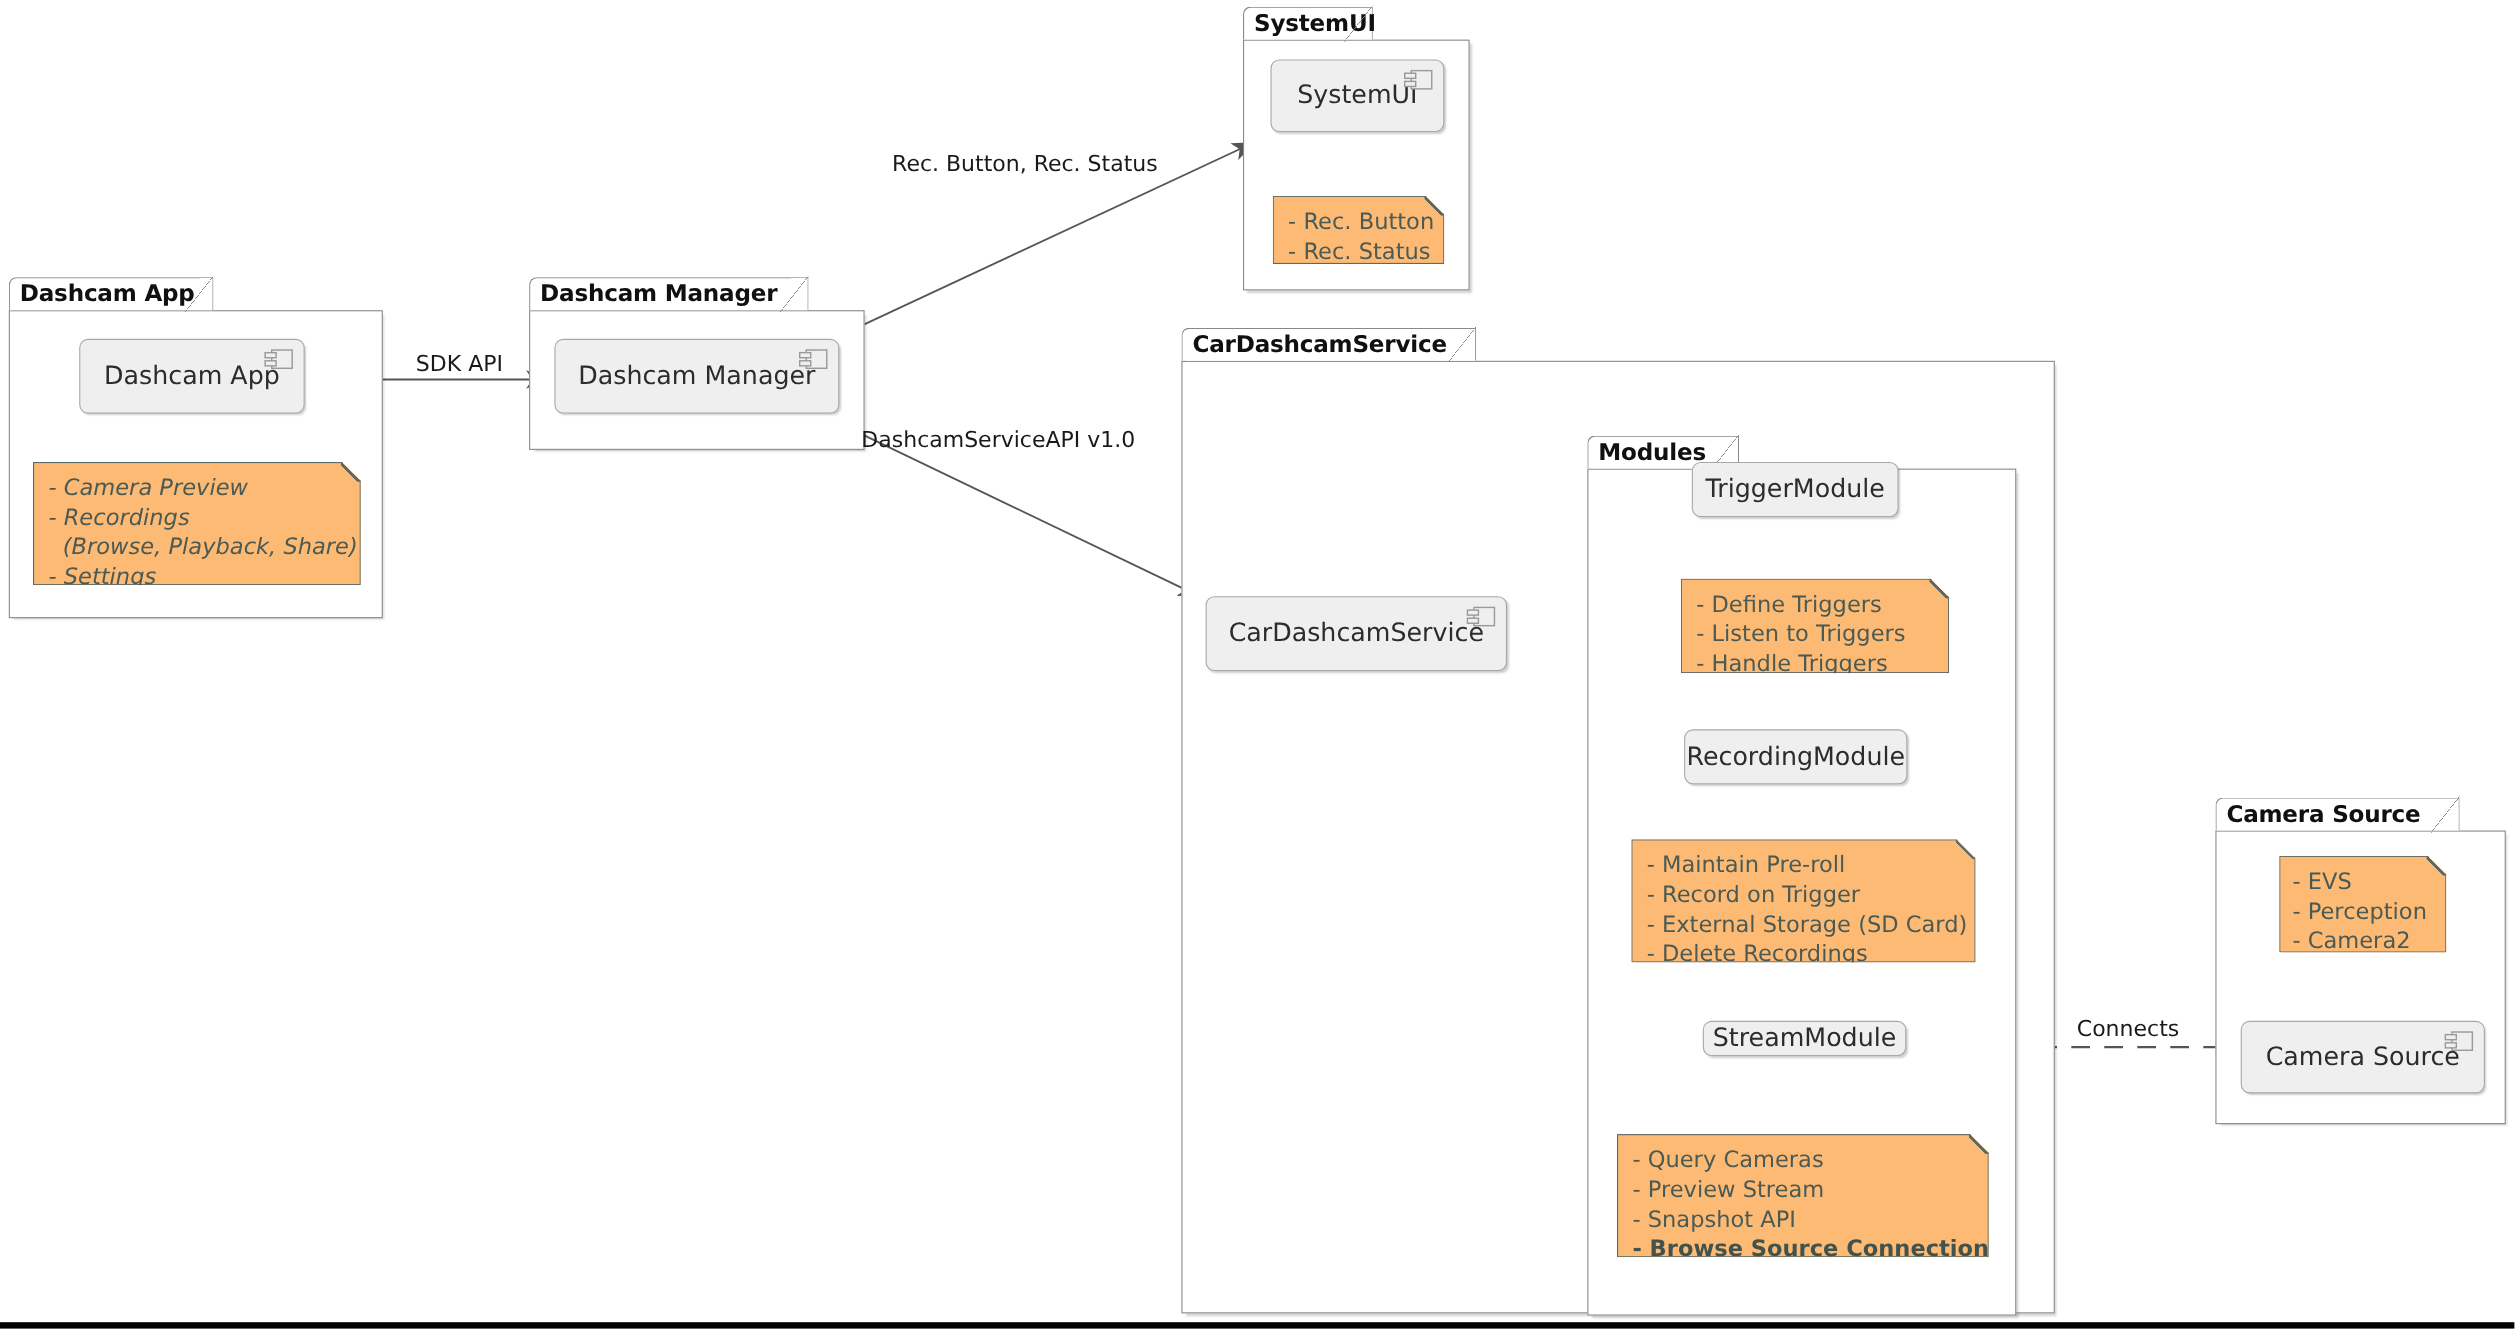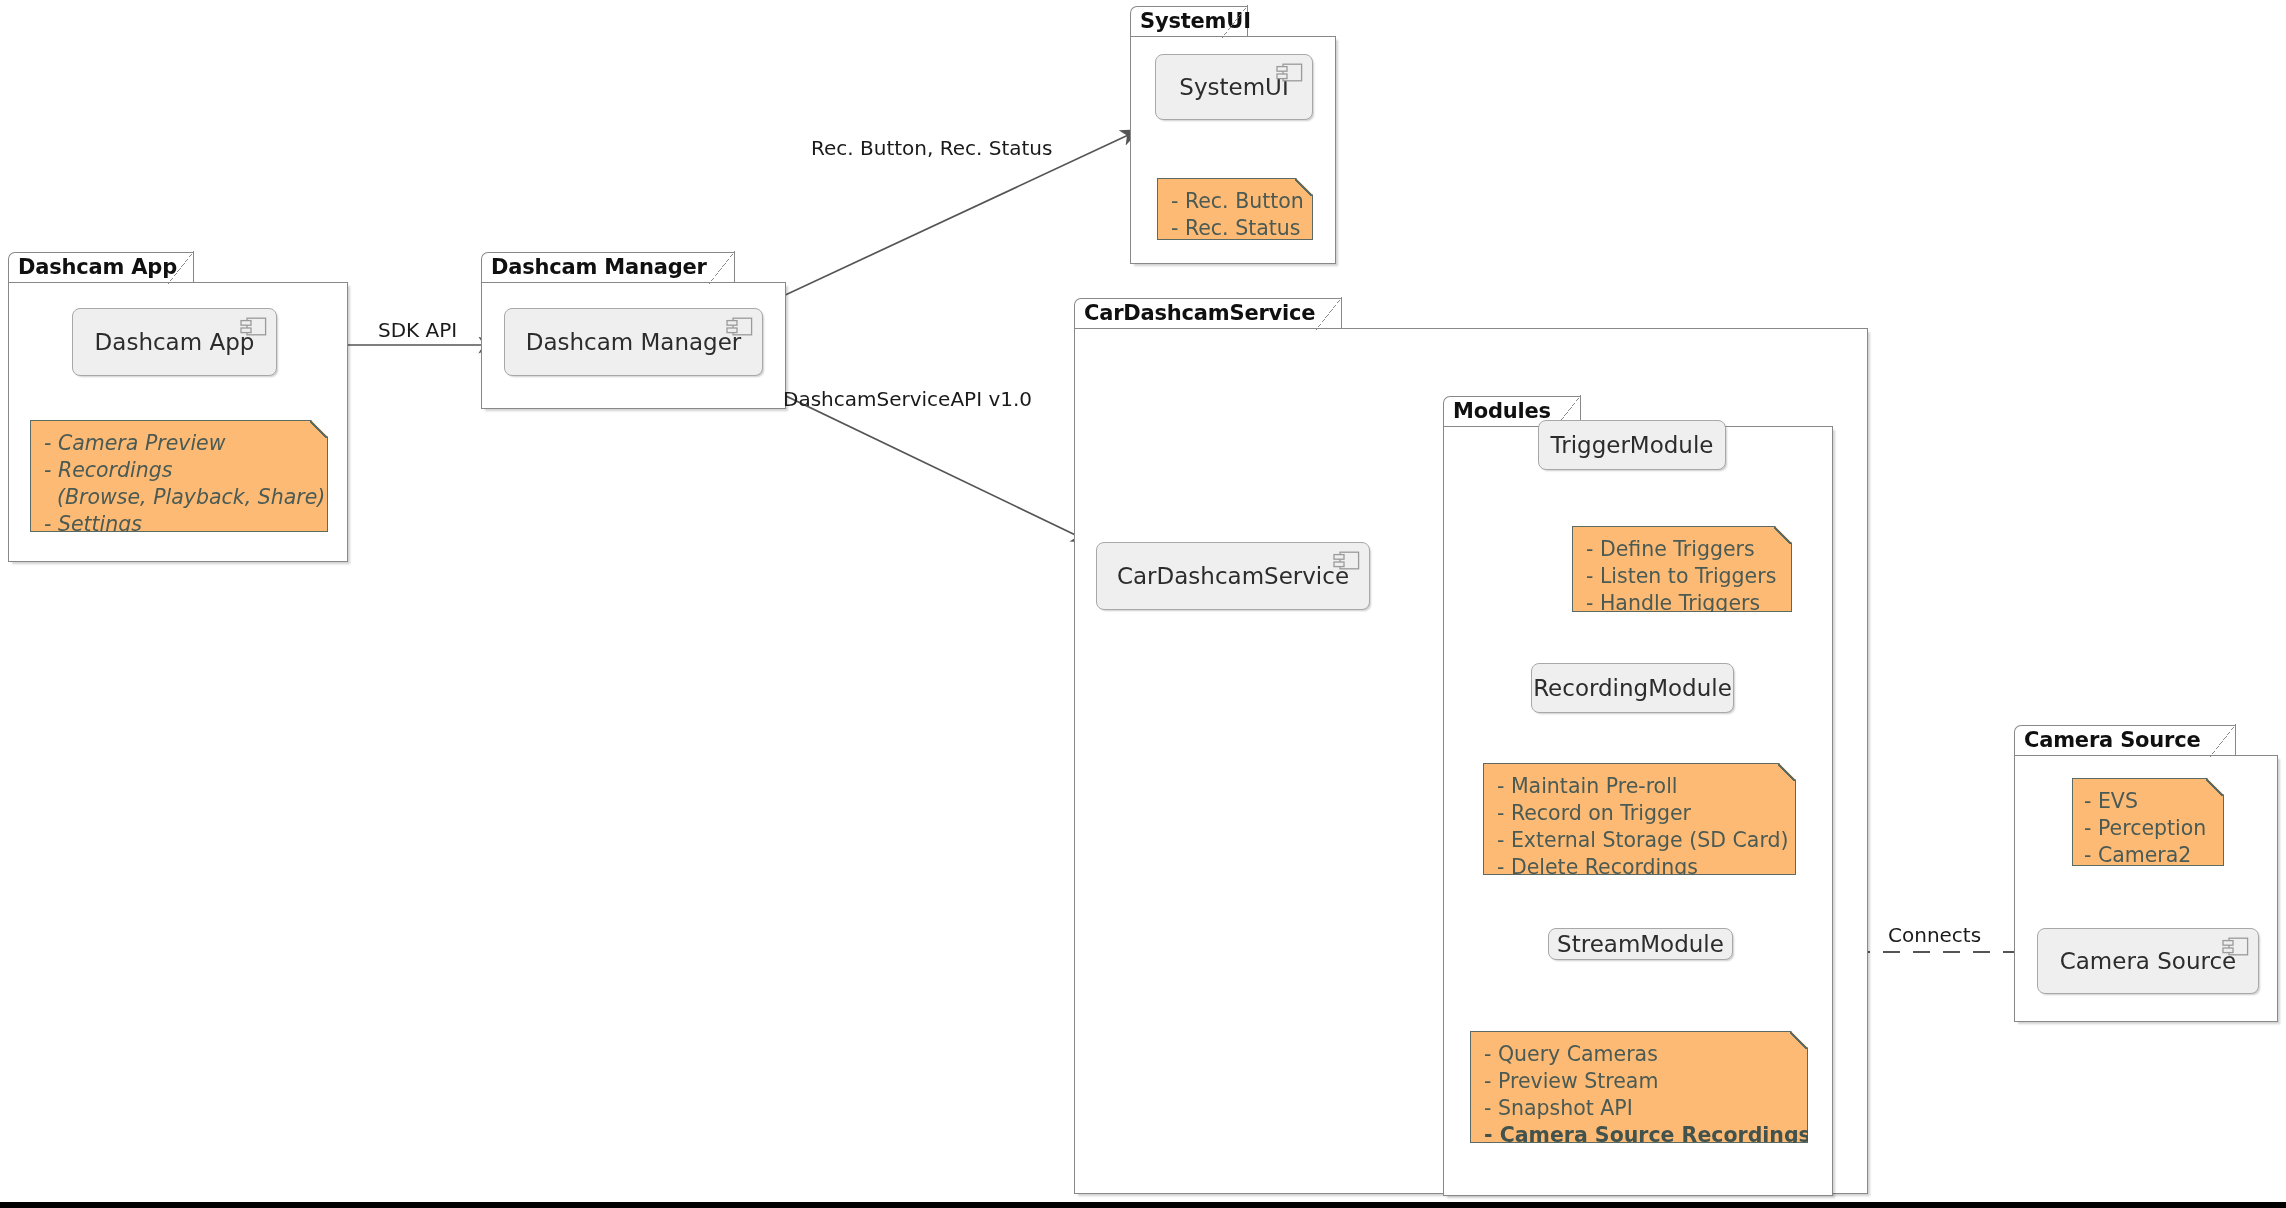--- a/index.html
+++ b/index.html
@@ -310,21 +310,21 @@
   <div class="pkg" style="left:1443px; top:364px; width:390px; height:800px;margin-top:32px;">
     <div class="pkg-tab" style="width:138px;">
       <span class="pkg-tab-label">Modules</span>
     </div>
     <div class="pkg-body" style="top:30px; width:390px; height:770px;"></div>
   </div>
 
   <div class="comp plain" style="left:1538px; top:420px; width:188px; height:50px;">
     <span class="comp-label">TriggerModule</span>
   </div>
-  <div class="note" style="left:1528px; top:526px; width:220px; height:86px;margin-left:44px;">
+  <div class="note" style="left:1528px; top:526px; width:244px; height:86px;">
     <div class="note-fold"></div>
     <div class="note-line">- Define Triggers</div>
     <div class="note-line">- Listen to Triggers</div>
     <div class="note-line">- Handle Triggers</div>
   </div>
 
   <div class="comp plain" style="left:1531px; top:663px; width:203px; height:50px;">
     <span class="comp-label">RecordingModule</span>
   </div>
   <div class="note" style="left:1483px; top:763px; width:313px; height:112px;">
@@ -336,21 +336,21 @@
   </div>
 
   <div class="comp plain" style="left:1548px; top:928px; width:185px; height:32px;">
     <span class="comp-label">StreamModule</span>
   </div>
   <div class="note" style="left:1470px; top:1031px; width:338px; height:112px;">
     <div class="note-fold"></div>
     <div class="note-line">- Query Cameras</div>
     <div class="note-line">- Preview Stream</div>
     <div class="note-line">- Snapshot API</div>
-    <div class="note-line bold">- Camera Source Recordings</div>
+    <div class="note-line bold">- Browse Source Connection</div>
   </div>
 
   <div class="pkg" style="left:2014px; top:725px; width:264px; height:297px;">
     <div class="pkg-tab" style="width:222px;">
       <span class="pkg-tab-label">Camera Source</span>
     </div>
     <div class="pkg-body" style="top:30px; width:264px; height:267px;"></div>
   </div>
 
   <div class="note" style="left:2072px; top:778px; width:152px; height:88px;padding-left:11px;">

